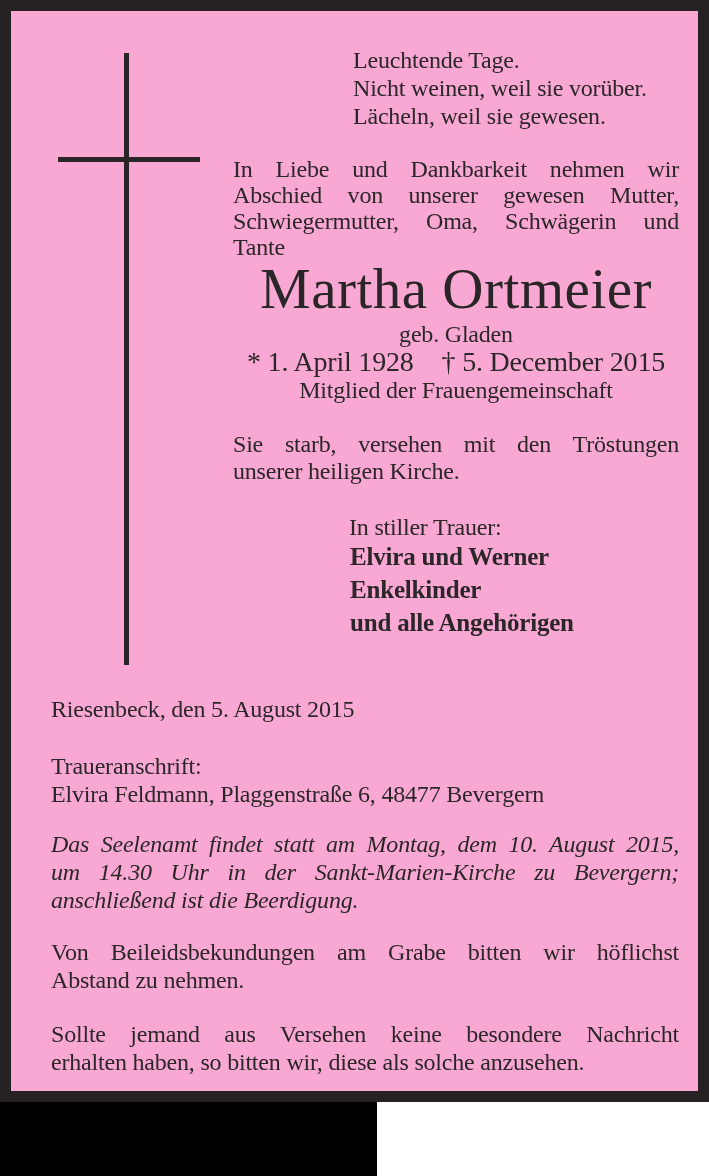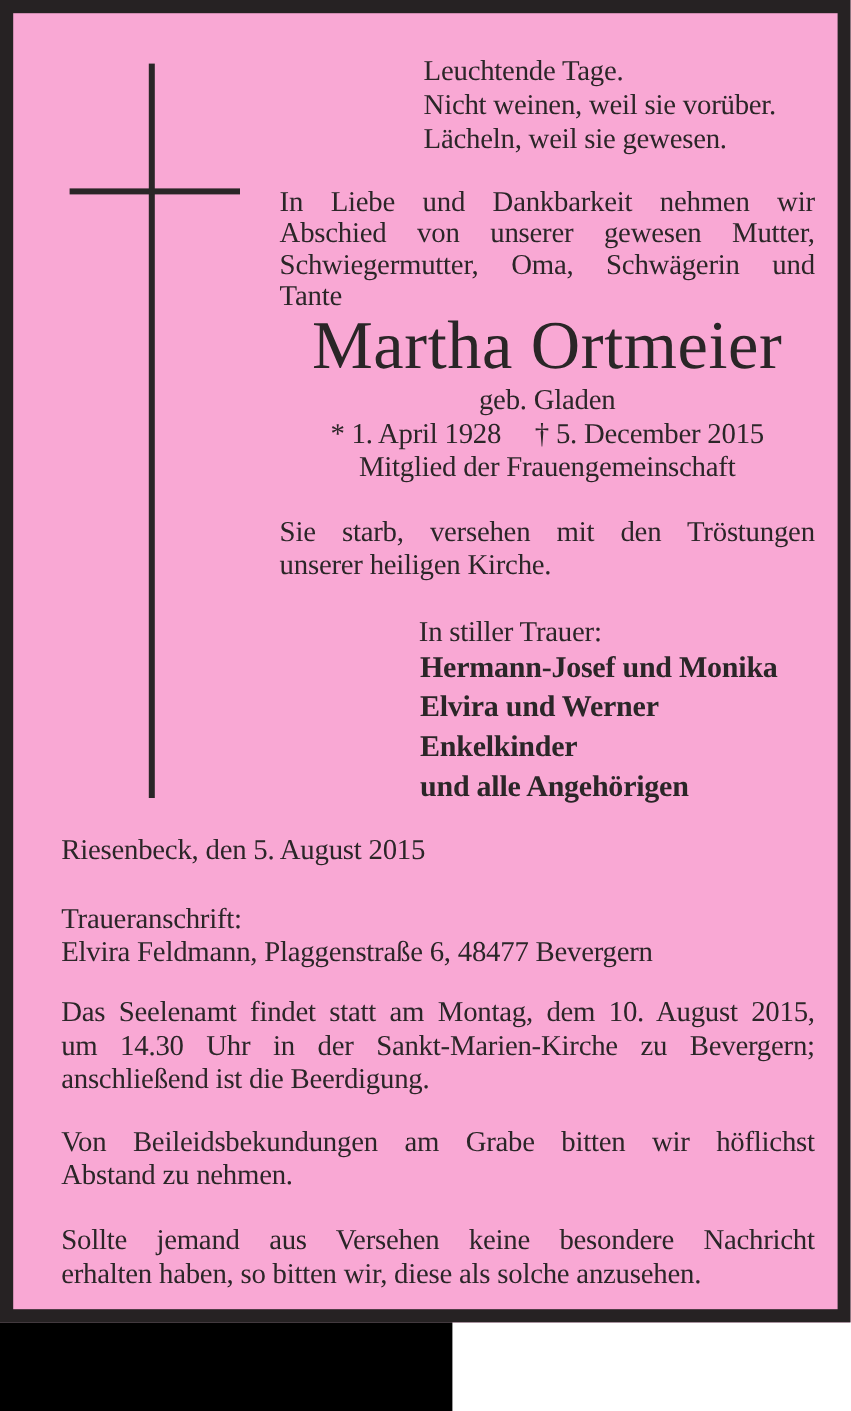--- a/index.html
+++ b/index.html
@@ -62,31 +62,31 @@
     text-align: center;
     font-size: 57px;
     line-height: 62px;
     letter-spacing: 0.5px;
     color: #2a2627;
   }
   .birthname  { left: 222px; top: 309px; width: 446px; text-align: center; }
   .dates {
     position: absolute;
     left: 222px; top: 337px; width: 446px;
-    font-size: 24px; line-height: 28px; letter-spacing: -0.2px;
+    font-size: 28px; line-height: 28px; letter-spacing: -0.2px;
     display: flex; justify-content: center; gap: 28px;
   }
   .membership { left: 222px; top: 365px; width: 446px; text-align: center; }
   .deathnote  { left: 222px; top: 420px; width: 446px; line-height: 27px; }
   .mourning-intro { left: 338px; top: 502px; width: 320px; }
   .mourners   { left: 339px; top: 529px; width: 330px; font-weight: bold; font-size: 25px; line-height: 33px; }
   .placedate  { left: 40px;  top: 684px; width: 500px; }
   .addr-label { left: 40px;  top: 741px; width: 500px; }
   .addr       { left: 40px;  top: 769px; width: 560px; }
-  .service    { left: 40px;  top: 819px; width: 628px; }
+  .service    { left: 40px;  top: 819px; width: 628px; font-style: italic; }
   .condolence { left: 40px;  top: 927px; width: 628px; }
   .lastnote   { left: 40px;  top: 1009px; width: 628px; }
   .black-block {
     position: absolute;
     left: 0;
     top: 1102px;
     width: 377px;
     height: 74px;
     background: #000000;
   }
@@ -127,21 +127,20 @@
     <div class="txt membership">Mitglied der Frauengemeinschaft</div>
 
     <div class="txt deathnote just">
         <div class="ln jl">Sie starb, versehen mit den Tröstungen</div>
         <div class="ln">unserer heiligen Kirche.</div>
       </div>
 
     <div class="txt mourning-intro">In stiller Trauer:</div>
 
     <div class="txt mourners">
-        <div class="ln">Hermann-Josef und Monika</div>
         <div class="ln">Elvira und Werner</div>
         <div class="ln">Enkelkinder</div>
         <div class="ln">und alle Angehörigen</div>
       </div>
 
     <div class="txt placedate">Riesenbeck, den 5. August 2015</div>
 
     <div class="txt addr-label">Traueranschrift:</div>
 
     <div class="txt addr">Elvira Feldmann, Plaggenstraße 6, 48477 Bevergern</div>

